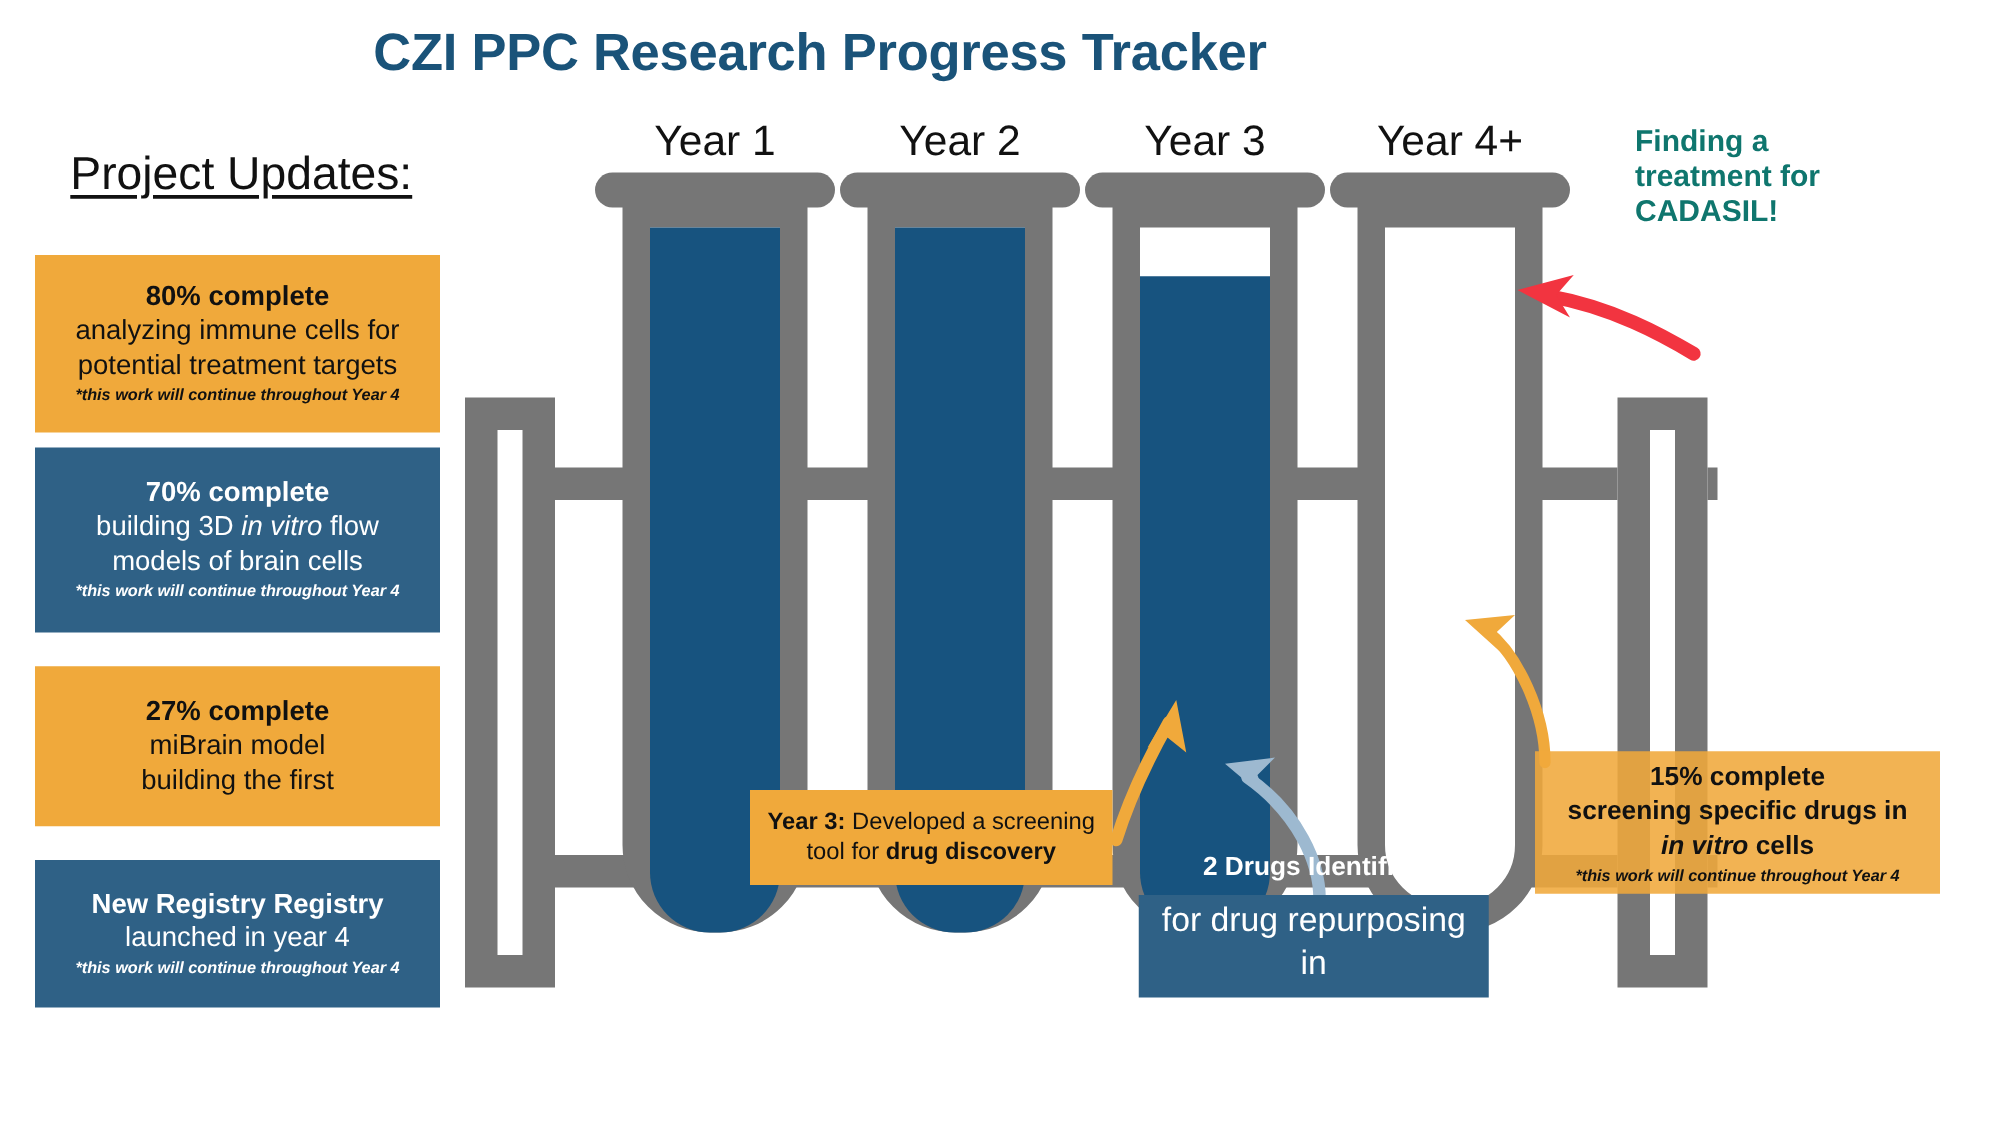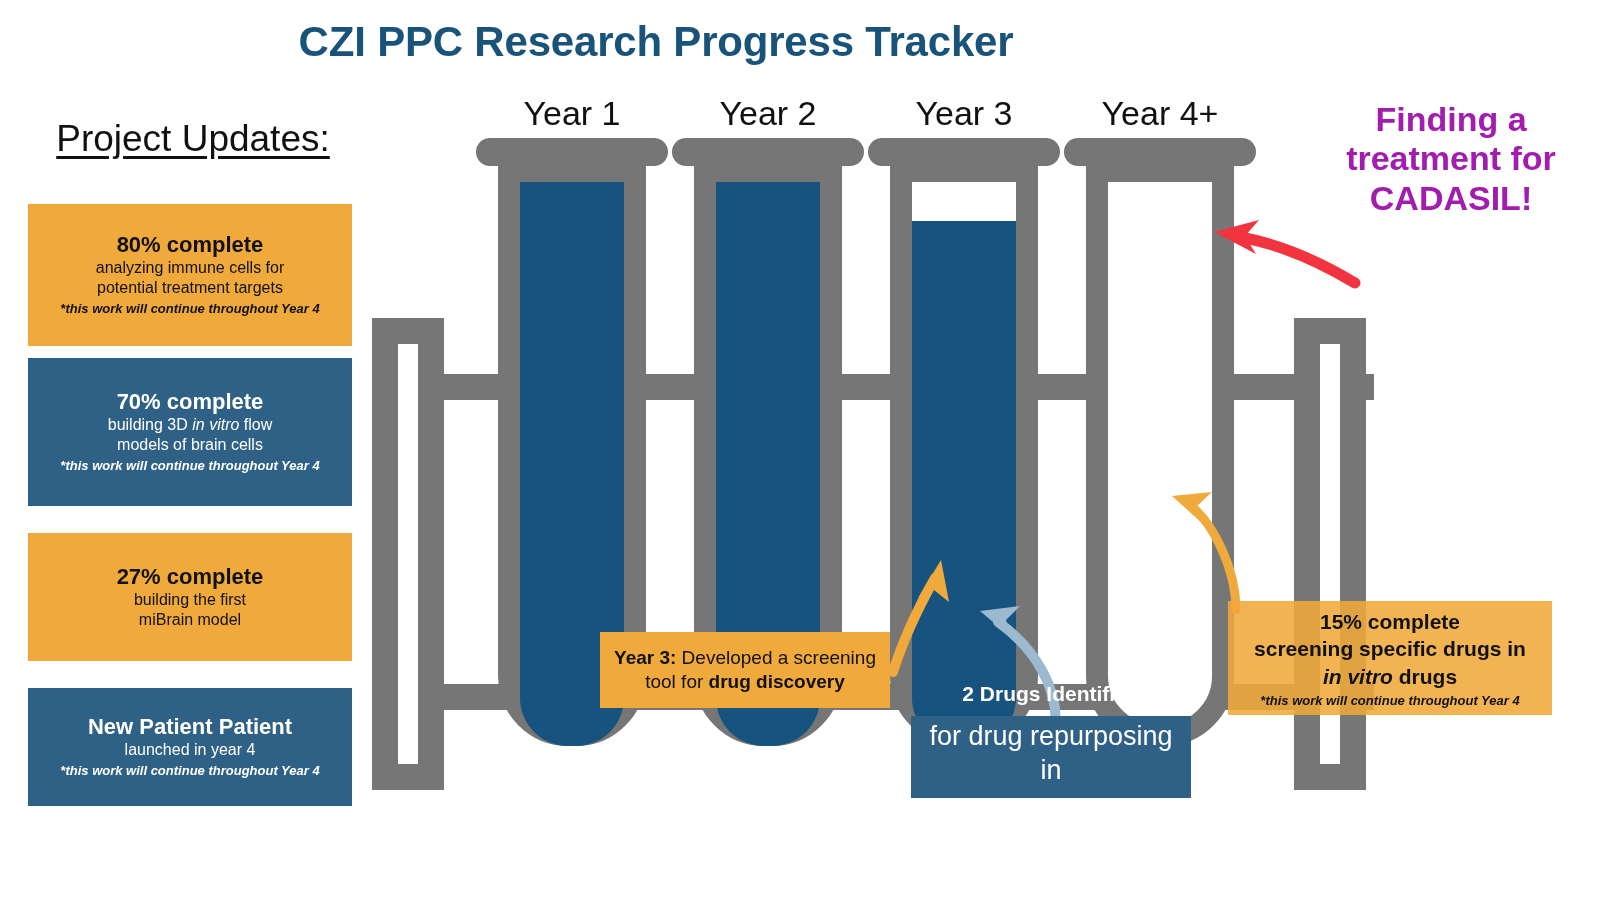--- a/index.html
+++ b/index.html
@@ -21,21 +21,21 @@
   .updates-head{
     position:absolute;left:28px;top:118px;width:330px;text-align:center;
     font-size:37px;color:#111;text-decoration:underline;text-underline-offset:5px;
   }
   .upd{
     position:absolute;left:28px;width:324px;box-sizing:border-box;
     padding:8px 8px 10px 8px;text-align:center;
     display:flex;flex-direction:column;justify-content:center;
   }
   .upd .hl{font-size:22px;font-weight:bold;line-height:1.24;}
-  .upd .bd{font-size:16px;line-height:1.24;}
+  .upd .bd{font-size:22px;line-height:1.24;}
   .upd .ft{font-size:13px;font-weight:bold;font-style:italic;line-height:1.3;margin-top:3px;}
   .upd.orange{background:#F0A93B;color:#111;}
   .upd.blue{background:#2F6186;color:#ffffff;}
   .upd.blue .hl{color:#ffffff;}
   #upd0{top:204px;height:142px;}
   #upd1{top:358px;height:148px;}
   #upd2{top:533px;height:128px;}
   #upd3{top:688px;height:118px;}
 
   
@@ -92,22 +92,22 @@
     left:1228px;top:601px;width:324px;height:114px;
     background:rgba(240,169,59,0.88);color:#111;padding:16px 8px;
   }
   #co-15 .l1{font-size:21px;font-weight:bold;line-height:1.3;}
   #co-15 .l2{font-size:21px;font-weight:bold;line-height:1.3;}
   #co-15 .l2 i{font-style:italic;}
   #co-15 .ft{font-size:13px;font-weight:bold;font-style:italic;margin-top:3px;}
 
   
   #goal{
-    position:absolute;left:1308px;top:100px;width:286px;text-align:center;
-    font-size:34px;font-weight:bold;line-height:1.16;color:#a21caf;
+    position:absolute;left:1308px;top:100px;width:286px;text-align:left;
+    font-size:24px;font-weight:bold;line-height:1.16;color:#0f766e;
   }
 
   
   #arrows{position:absolute;left:0;top:0;width:1600px;height:900px;pointer-events:none;}
 </style>
 </head>
 <body>
 
 <div id="stage">
 
@@ -124,26 +124,26 @@
 
   <div class="upd blue" id="upd1">
     <div class="hl">70% complete</div>
     <div class="bd">building 3D <i>in vitro</i> flow</div>
     <div class="bd">models of brain cells</div>
     <div class="ft">*this work will continue throughout Year 4</div>
   </div>
 
   <div class="upd orange" id="upd2">
     <div class="hl">27% complete</div>
+    <div class="bd">miBrain model</div>
     <div class="bd">building the first</div>
-    <div class="bd">miBrain model</div>
   </div>
 
   <div class="upd blue" id="upd3">
-    <div class="hl">New Patient Patient</div>
+    <div class="hl">New Registry Registry</div>
     <div class="bd">launched in year 4</div>
     <div class="ft">*this work will continue throughout Year 4</div>
   </div>
 
   <div class="rack-part shelf"></div>
   <div class="rack-part base"></div>
   <div class="leg" id="leg-left"></div>
   <div class="leg" id="leg-right"></div>
 
   <div class="tube" id="tube0">
@@ -201,21 +201,21 @@
 
   <div class="callout" id="co-drugs">
     <div class="l1">2 Drugs Identified</div>
     <div class="l2">for drug repurposing in</div>
     <div class="l2">year 3</div>
   </div>
 
   <div class="callout" id="co-15">
     <div class="l1">15% complete</div>
     <div class="l2">screening specific drugs in</div>
-    <div class="l2"><i>in vitro</i><span> drugs</span></div>
+    <div class="l2"><i>in vitro</i><span> cells</span></div>
     <div class="ft">*this work will continue throughout Year 4</div>
   </div>
 
   <div id="goal">
     <div>Finding a</div>
     <div>treatment for</div>
     <div>CADASIL!</div>
   </div>
 
 </div>

